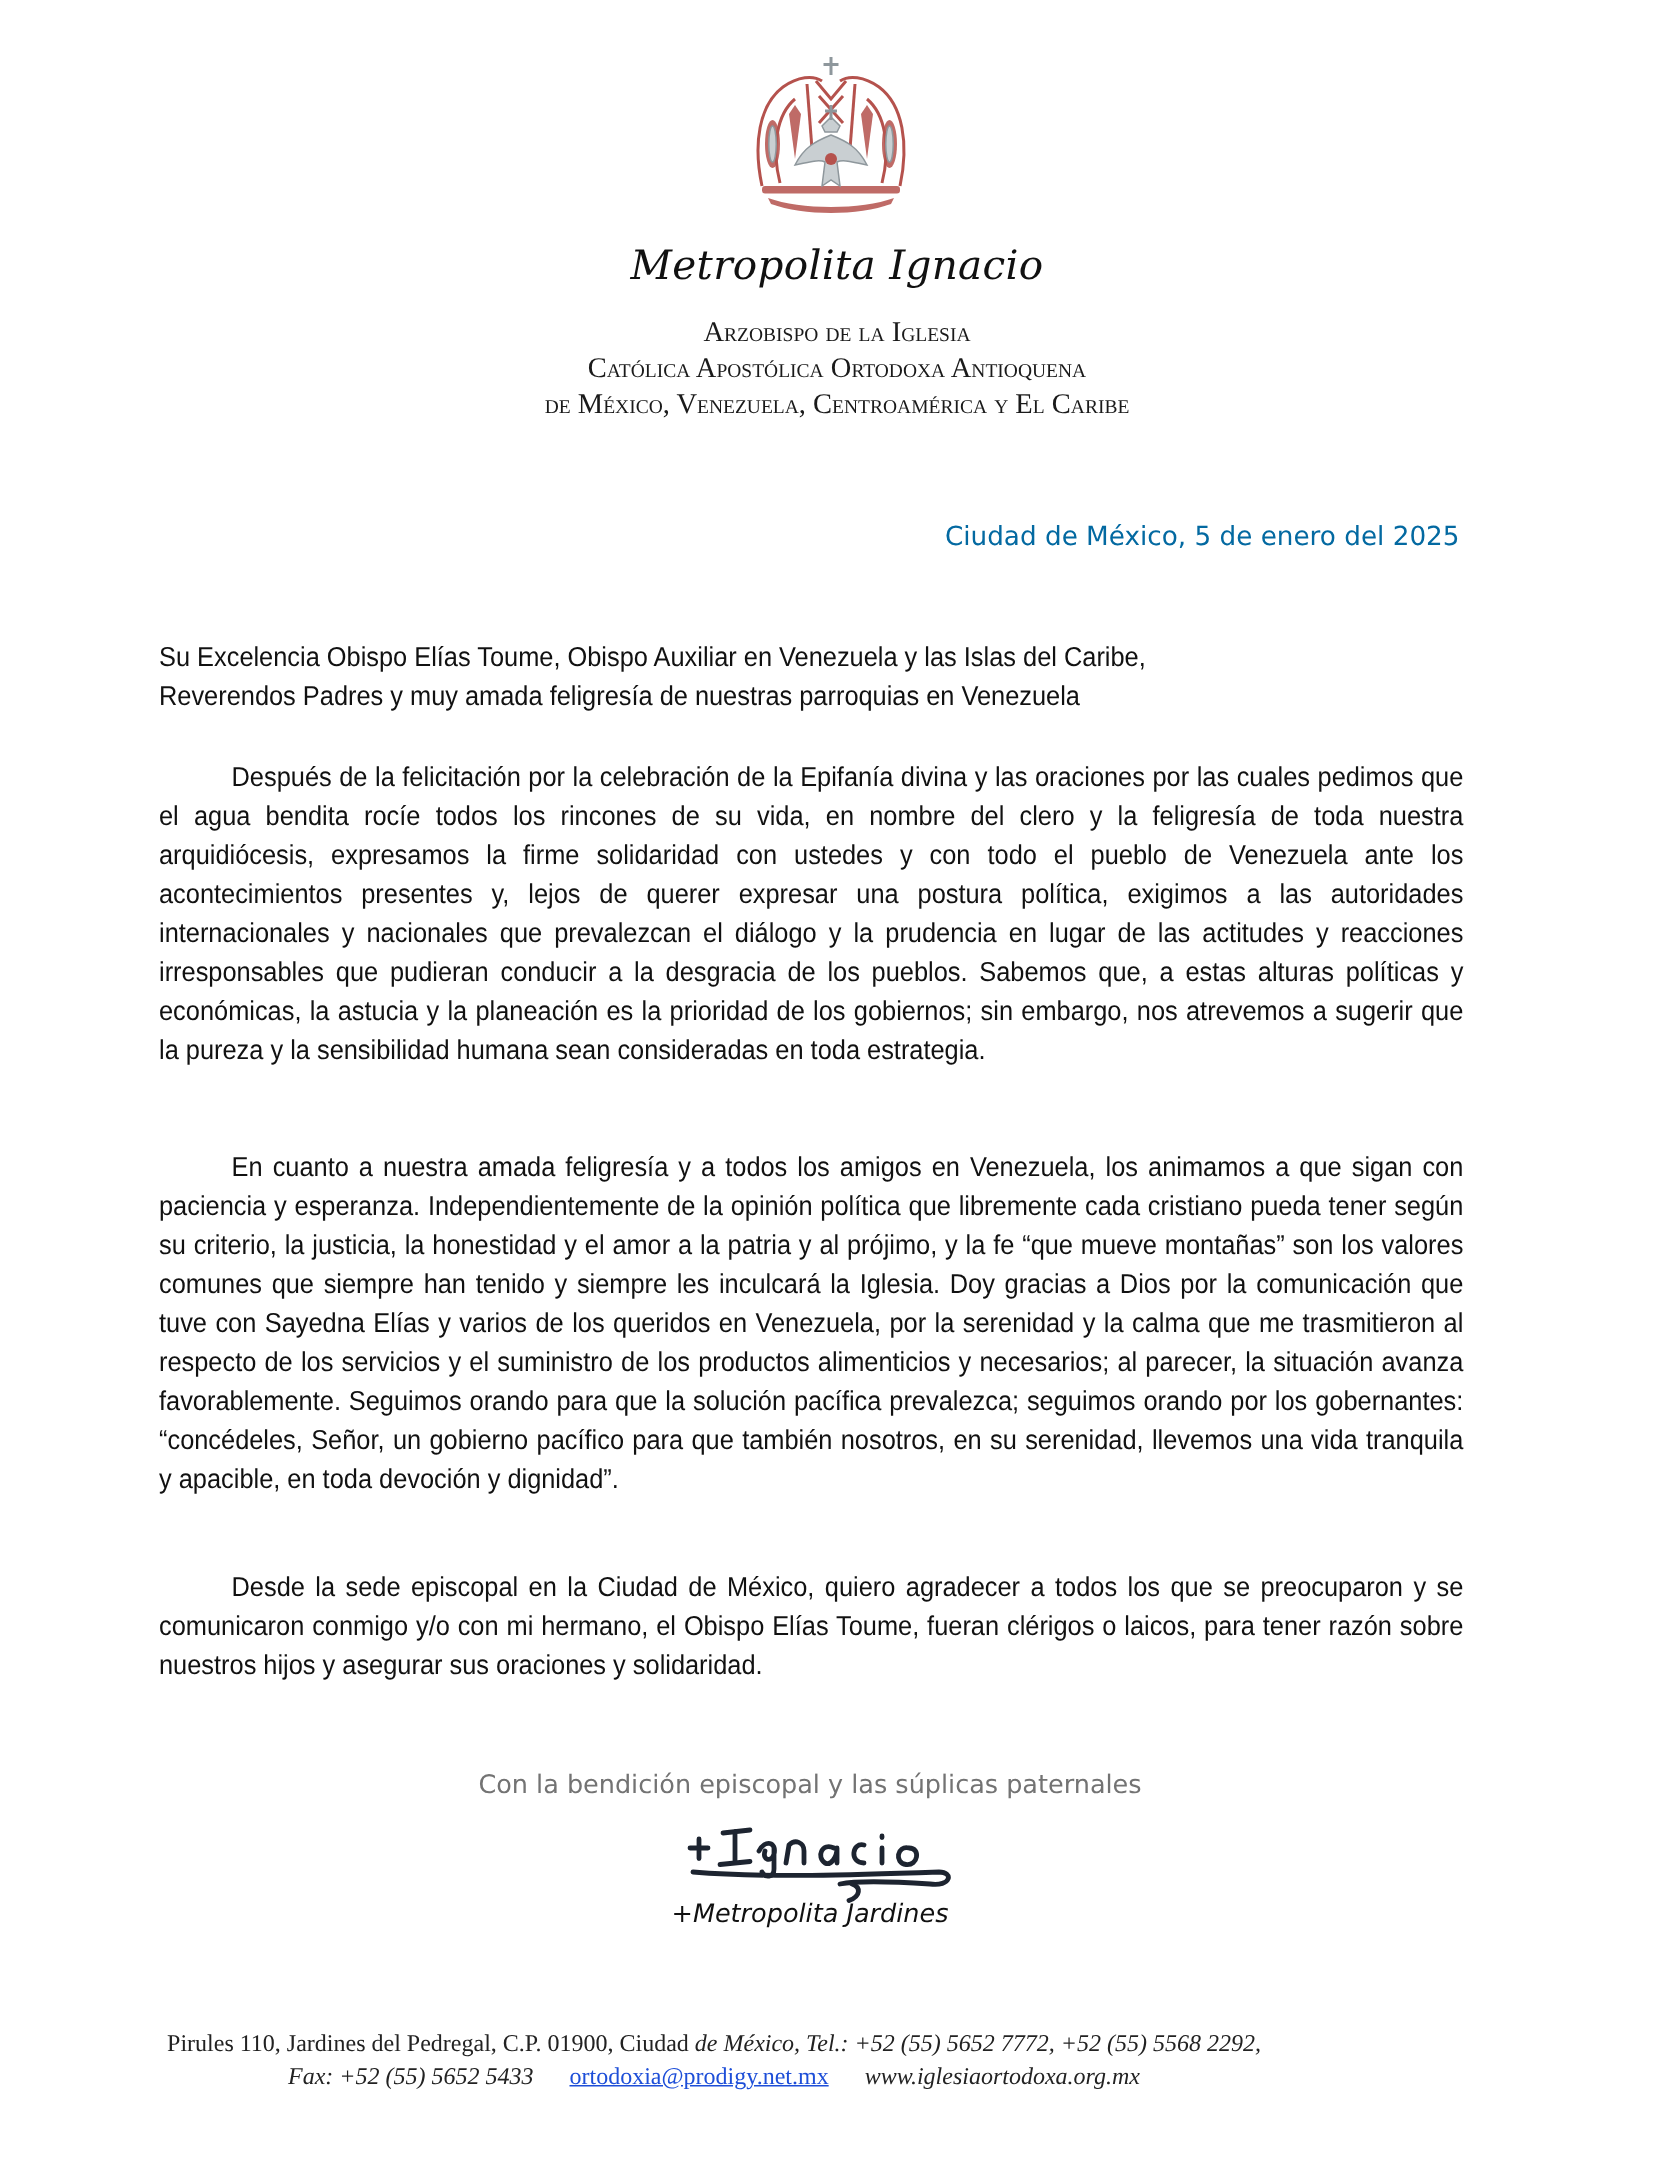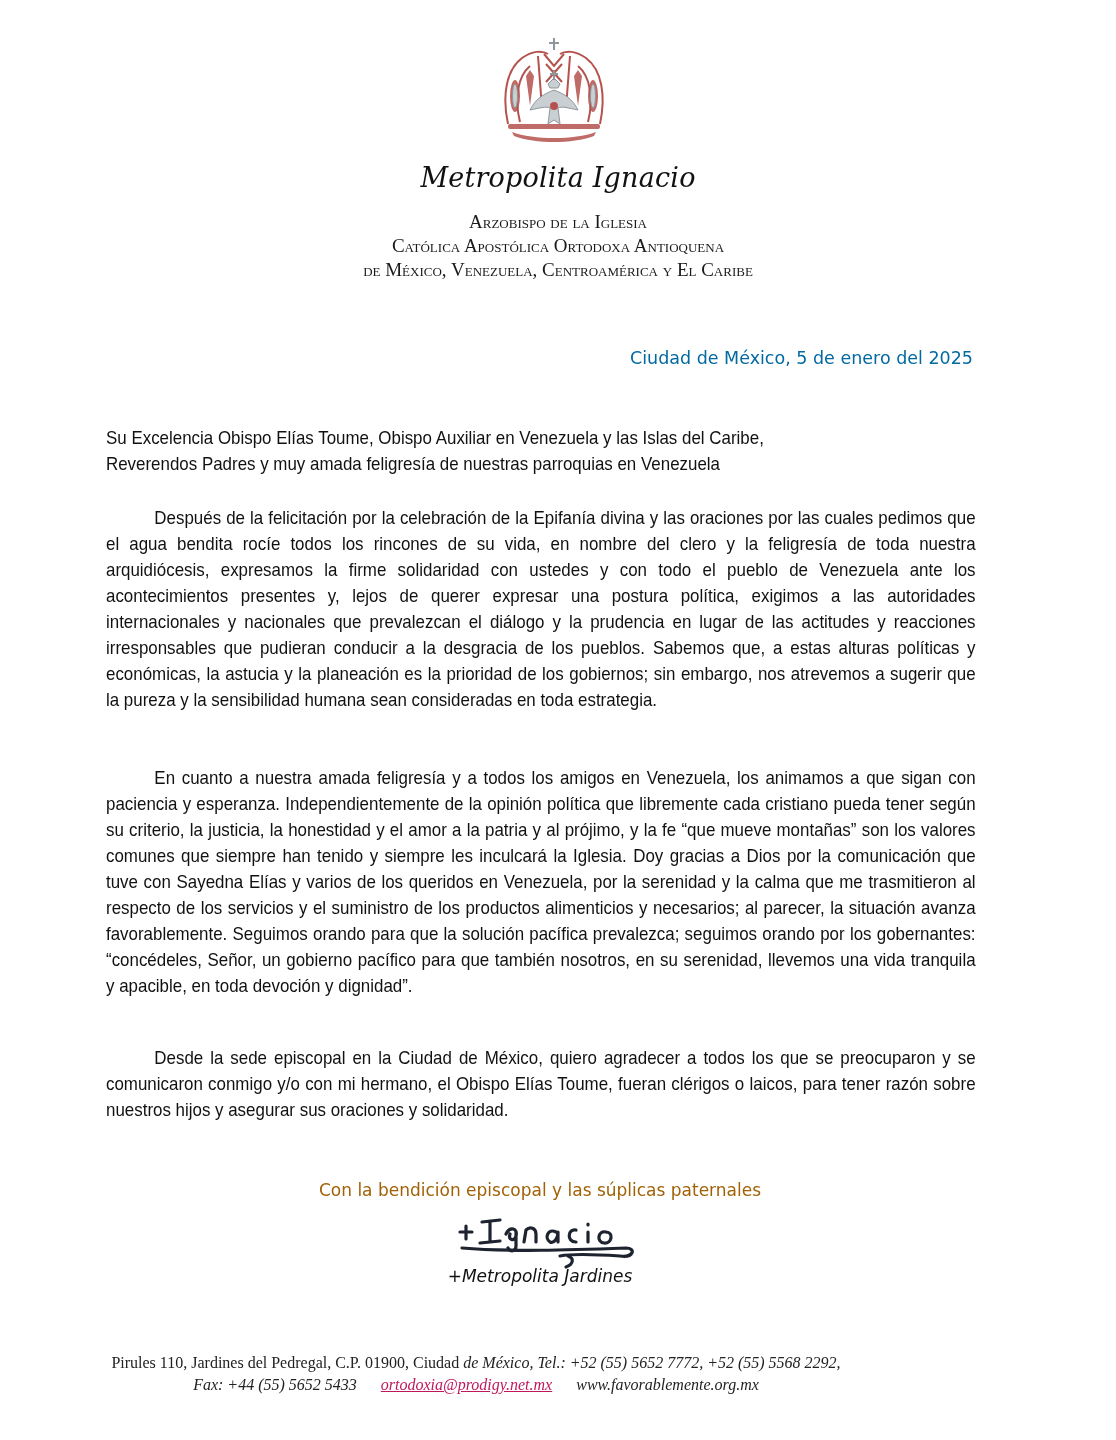--- a/index.html
+++ b/index.html
@@ -51,34 +51,34 @@
       text-align: justify;
       text-indent: 52px;
       margin: 0;
     }
     .p1 { top: 505px; }
     .p2 { top: 765px; }
     .p3 { top: 1045px; }
 
     .closing {
       position: absolute; left: 0; width: 1080px; top: 1180px; text-align: center;
-      font-family: "DejaVu Sans", sans-serif; font-size: 17px; color: #a16207;
+      font-family: "DejaVu Sans", sans-serif; font-size: 17px; color: #737373;
     }
     .signature { position: absolute; left: 450px; top: 1212px; width: 190px; height: 58px; }
     .signer {
       position: absolute; left: 0; width: 1080px; top: 1266px; text-align: center;
       font-family: "DejaVu Sans", sans-serif; font-style: italic; font-size: 17px; color: #111;
     }
 
     .footer {
       position: absolute; left: 0; width: 952px; top: 1352px; text-align: center;
       font-family: "Liberation Serif", serif; font-size: 16px; line-height: 22px; color: #222;
     }
     .footer .it { font-style: italic; }
-    .footer a { color: #be185d; text-decoration: underline; font-style: italic; }
+    .footer a { color: #1d4ed8; text-decoration: underline; }
     .footer .gap { display: inline-block; width: 16px; }
   </style>
 </head>
 <body>
 
 <div class="page">
 
   <svg class="crest" viewBox="0 0 112 108">
     <g fill="none" stroke="#b5524d" stroke-width="2">
       <path d="M10 88 C4 60 8 34 24 22 C34 15 44 14 50 18"></path>
@@ -148,21 +148,21 @@
     </g>
   </svg>
 
   <div class="signer">+Metropolita Jardines</div>
 
   <div class="footer">
     <div>
       <span>Pirules 110, Jardines del Pedregal, C.P. 01900, Ciudad </span><span class="it">de México, Tel.: +52 (55) 5652 7772, +52 (55) 5568 2292,</span>
     </div>
     <div>
-      <span class="it">Fax: +44 (55) 5652 5433</span>
+      <span class="it">Fax: +52 (55) 5652 5433</span>
       <span class="gap"></span>
       <a>ortodoxia@prodigy.net.mx</a>
       <span class="gap"></span>
-      <span class="it">www.favorablemente.org.mx</span>
+      <span class="it">www.iglesiaortodoxa.org.mx</span>
     </div>
   </div>
 
 </div>
 
 </body></html>

